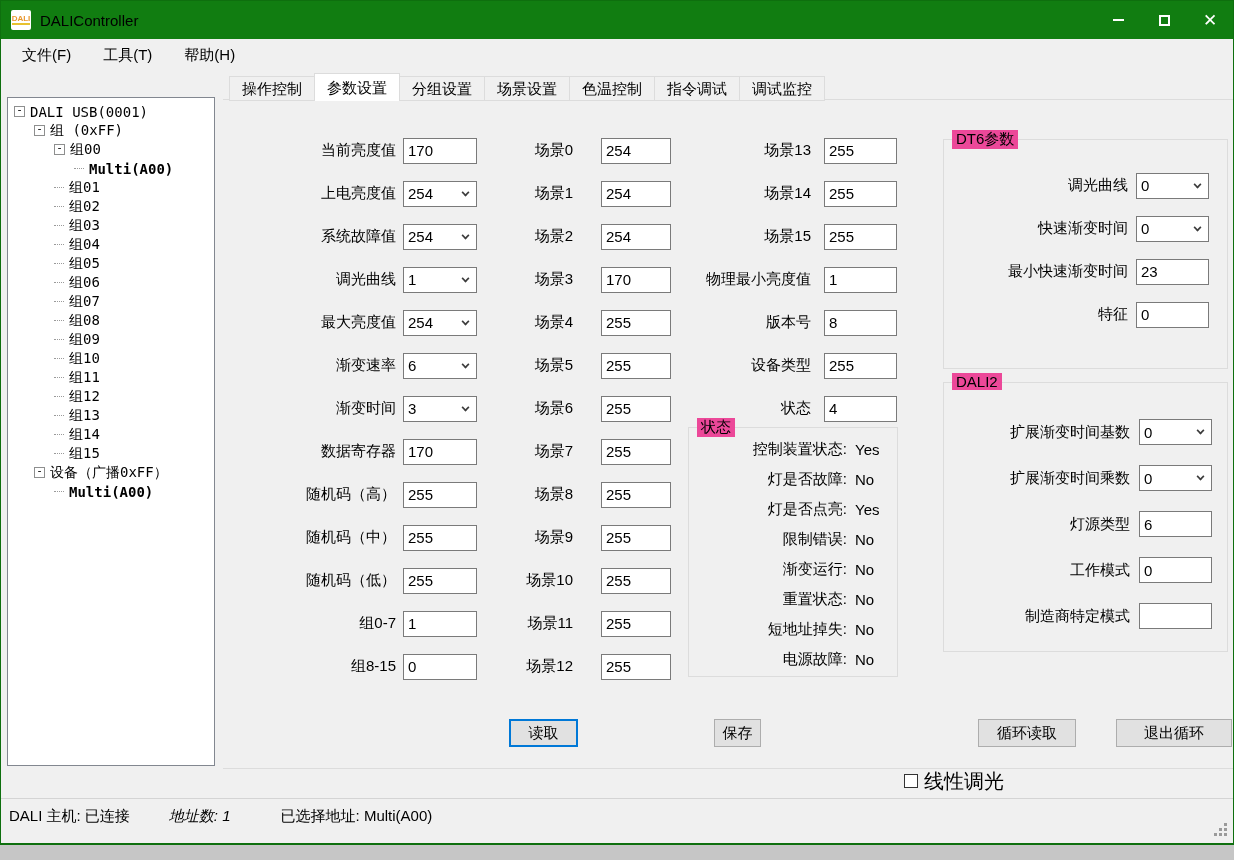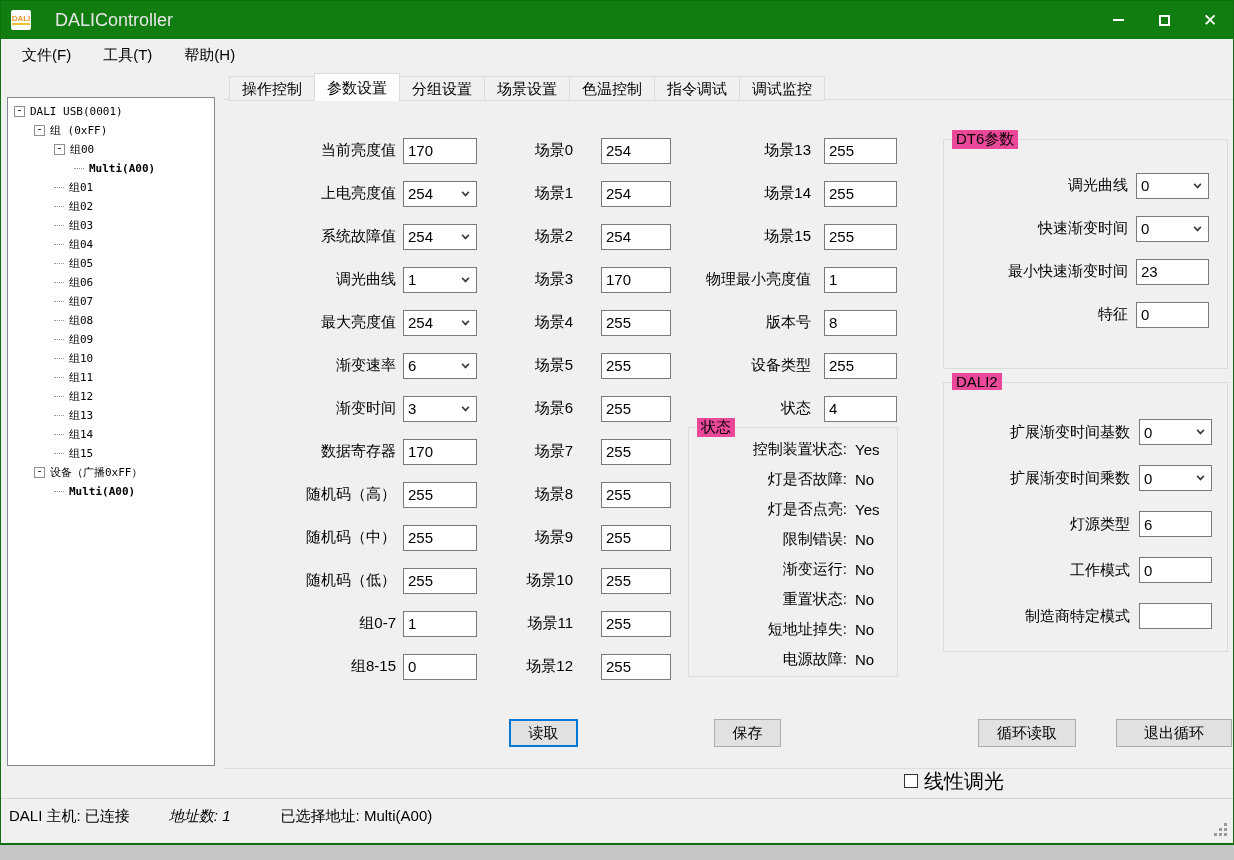--- a/index.html
+++ b/index.html
@@ -7,33 +7,33 @@
   body { background:#c6c6c6; font-family:"Liberation Sans", sans-serif; color:#000; }
 
   .window { position:absolute; left:0; top:0; width:1234px; height:845px;
             background:#f0f0f0; border:1px solid #0e6f0e; border-bottom:2px solid #0e6f0e; overflow:hidden; }
 
   
   .titlebar { position:absolute; left:0; top:0; right:0; height:38px; background:#117d11; display:flex; align-items:center; }
   .appicon { width:20px; height:20px; background:#fff; border-radius:2px; margin-left:10px;
              display:flex; align-items:center; justify-content:center; }
   .appicon-txt { font-size:8px; font-weight:bold; color:#e8972f; letter-spacing:0; border-bottom:2px solid #e8c22f; line-height:8px; }
-  .wtitle { color:#e5e5e5; font-size:18px; margin-left:24px; }
+  .wtitle { color:#000000; font-size:15px; margin-left:9px; }
   .wbtns { position:absolute; right:0; top:0; height:38px; display:flex; }
   .wbtn { width:46px; height:38px; display:flex; align-items:center; justify-content:center; color:#fff; font-size:17px; }
   .minline { display:block; width:11px; height:2px; background:#fff; }
   .maxbox { display:block; width:11px; height:11px; border:2px solid #fff; }
 
   
   .menubar { position:absolute; left:0; top:38px; right:0; height:32px; background:#f0f0f0; display:flex; align-items:center; padding-left:8px; }
   .menuitem { font-size:15px; padding:0 13px; margin-right:6px; }
 
   
   .tree { position:absolute; left:6px; top:96px; width:208px; height:669px; background:#fff; border:1px solid #828790; overflow:hidden; padding-top:4px; font-family:"DejaVu Sans Mono", monospace; }
-  .titem { display:flex; align-items:center; height:19px; font-size:11px; white-space:nowrap; }
+  .titem { display:flex; align-items:center; height:19px; font-size:14px; white-space:nowrap; }
   .titem.d0 { padding-left:6px; } .titem.d1 { padding-left:26px; }
   .titem.d2 { padding-left:46px; } .titem.d3 { padding-left:66px; }
   .exp { display:none; width:11px; height:11px; border:1px solid #8e8f8f; background:#fff; margin-right:5px;
          font-size:11px; line-height:8px; text-align:center; flex:0 0 11px; }
   .exp::after { content:"-"; position:relative; top:-1px; }
   .titem.box .exp { display:inline-block; }
   .stub { display:inline-block; width:10px; height:0; border-top:1px dotted #9a9a9a; margin-right:5px; flex:0 0 10px; }
   .titem.bold .tlabel { font-weight:bold; }
 
   
@@ -80,21 +80,21 @@
   #dali2 { left:720px; top:282px; width:285px; height:270px; }
   #dali2 .rows { padding:26px 0 0 4px; }
   #dali2 .frow { height:46px; }
   #dali2 .flabel { width:182px; margin-right:9px; }
   #dali2 .tbox, #dali2 .combo { width:73px; }
 
   
   .btn { position:absolute; top:619px; height:28px; background:#e1e1e1; border:1px solid #adadad;
          font-size:15px; font-family:"Liberation Sans", sans-serif; display:flex; align-items:center; justify-content:center; }
   #btn-read { left:286px; width:69px; border:2px solid #0078d7; }
-  #btn-save { left:491px; width:67px; }
+  #btn-save { left:491px; width:47px; }
   #btn-loop { left:755px; width:98px; }
   #btn-exit { left:893px; width:116px; }
 
   
   .cbrow { position:absolute; left:903px; top:771px; display:flex; align-items:center; height:18px; }
   .cbox { width:14px; height:14px; border:1px solid #333; background:#fff; }
   .cblabel { font-size:20px; margin-left:6px; }
 
   
   .statusbar { position:absolute; left:0; right:0; bottom:0; height:45px; background:#f0f0f0;

